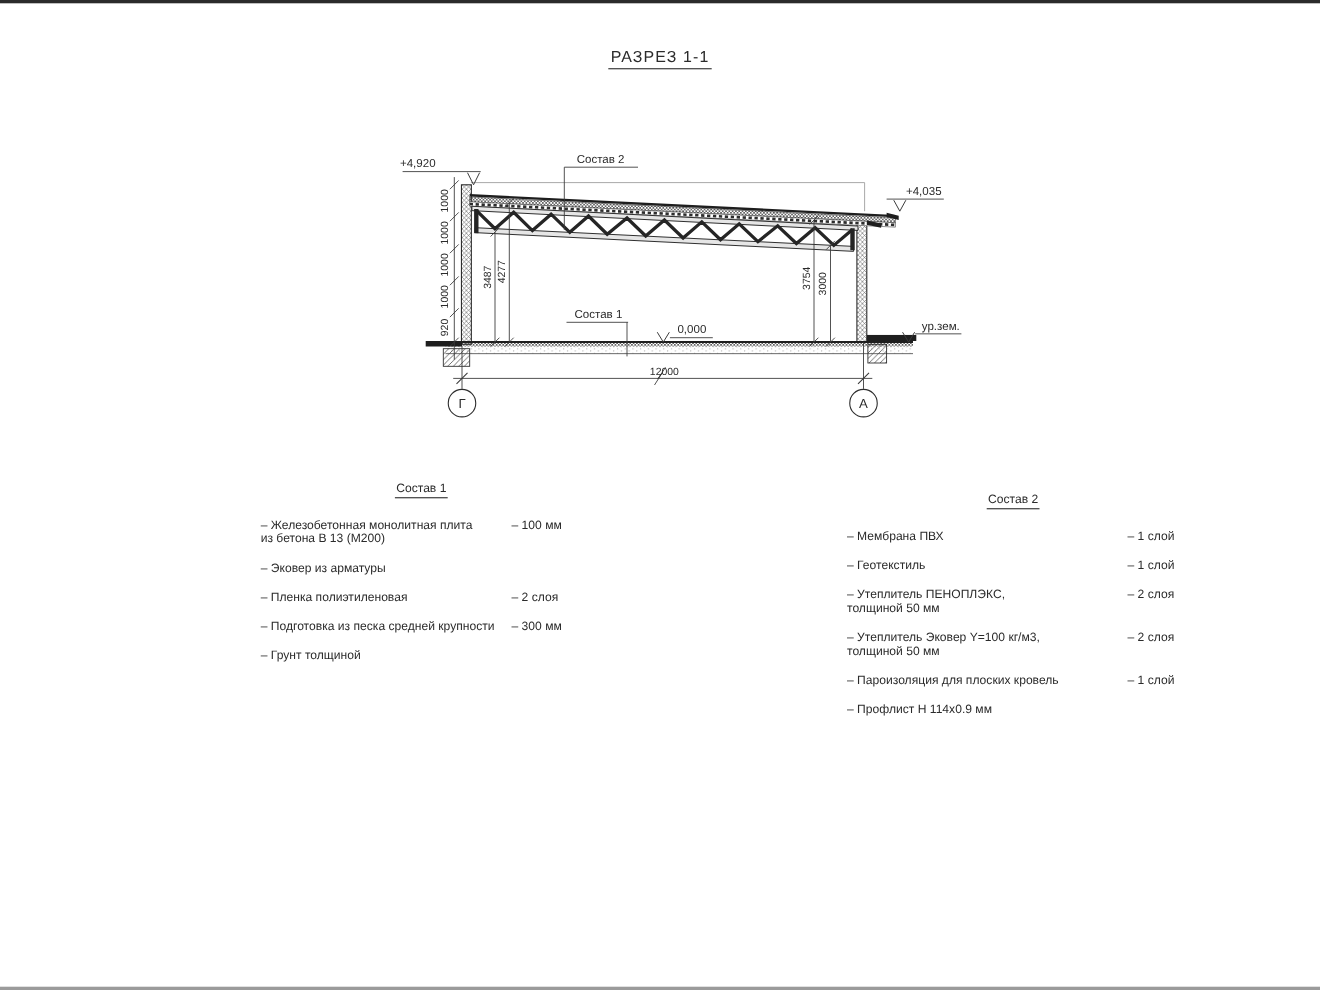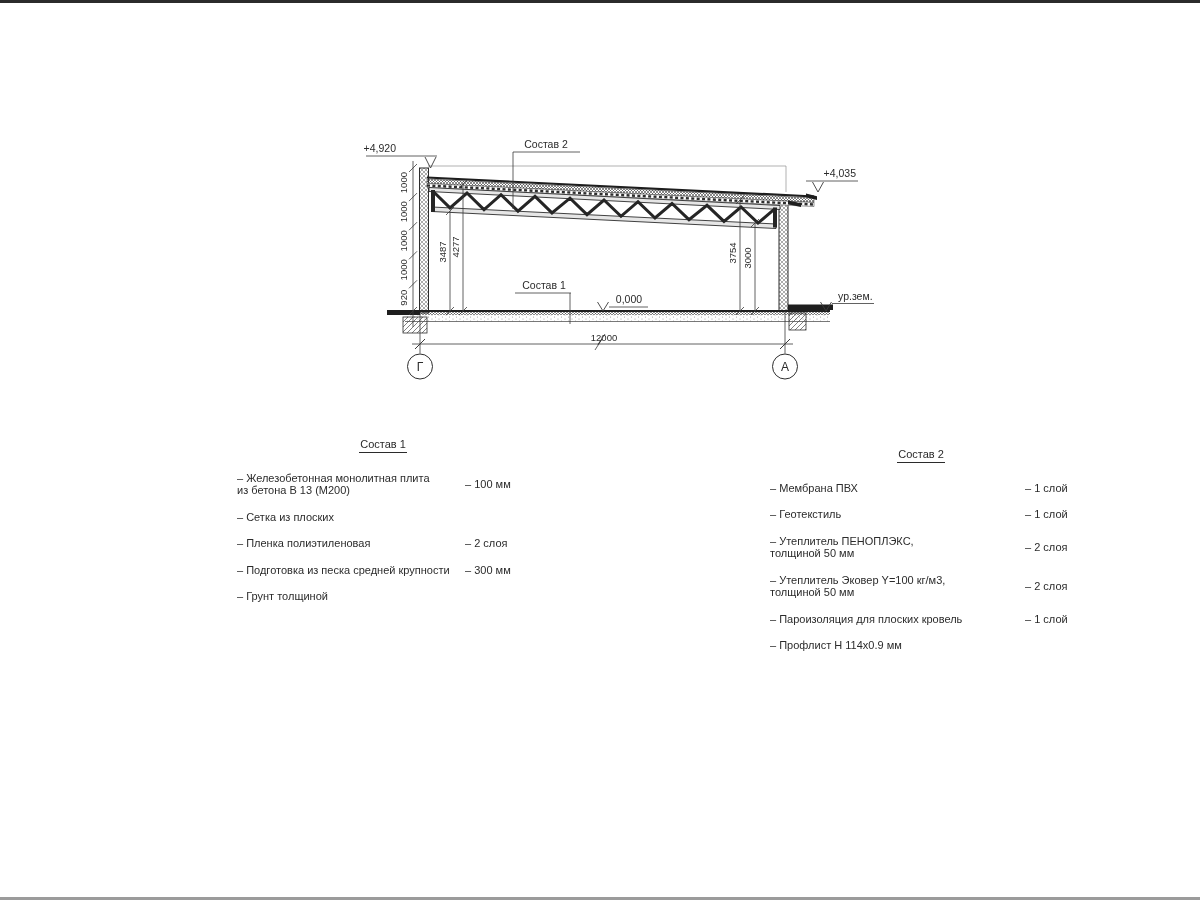--- a/index.html
+++ b/index.html
@@ -13,33 +13,36 @@
   svg{position:absolute;left:0;top:0;}
   svg text{fill:#2b2b2b;font-family:"Liberation Sans",sans-serif;}
   .dimtxt{font-size:9.5px;}
   .lbltxt{font-size:10.5px;}
   .axtxt{font-size:12px;}
   .list{position:absolute;font-size:11px;line-height:12.5px;}
   #sostav1{left:237px;top:438px;width:292px;}
   #sostav2{left:770px;top:448px;width:302px;}
   .list-title{display:block;text-align:center;margin-bottom:21px;}
   .list-title b{font-weight:normal;border-bottom:1.2px solid #2b2b2b;padding:0 1px 1.5px 1px;}
-  .row{display:flex;align-items:center;margin-bottom:14px;}
+  .row{display:flex;align-items:flex-start;margin-bottom:14px;}
   #sostav1 .nm{flex:0 0 228px;}
   #sostav2 .nm{flex:0 0 255px;}
   .l1,.l2{display:block;}
   .val{white-space:nowrap;}
 </style>
 </head>
 <body>
 
 <div id="page">
   <div id="top-edge"></div>
   <div id="bottom-edge"></div>
 
+  <div id="main-title">
+    <span>РАЗРЕЗ 1-1</span>
+  </div>
 
   <svg width="1200" height="900" viewBox="0 0 1200 900">
     <defs>
       <pattern id="wallHatch" width="4" height="4" patternUnits="userSpaceOnUse">
         <path d="M0,4 L4,0 M0,0 L4,4" stroke="#5a5a5a" stroke-width="0.5"></path>
       </pattern>
       <pattern id="roofHatch" width="3" height="3" patternUnits="userSpaceOnUse">
         <path d="M0,3 L3,0 M0,0 L3,3" stroke="#3c3c3c" stroke-width="0.6"></path>
       </pattern>
       <pattern id="diagHatch" width="5" height="5" patternUnits="userSpaceOnUse">
@@ -184,21 +187,21 @@
     <span class="list-title"><b>Состав 1</b></span>
     <div class="row">
       <div class="nm">
           <span class="l1">– Железобетонная  монолитная плита</span>
           <span class="l2">из бетона В 13 (М200)</span>
         </div>
       <span class="val">– 100 мм</span>
     </div>
     <div class="row">
       <div class="nm">
-          <span class="l1">– Сетка из плоских</span>
+          <span class="l1">– Эковер из арматуры</span>
           <span class="l2"></span>
         </div>
       <span class="val"></span>
     </div>
     <div class="row">
       <div class="nm">
           <span class="l1">– Пленка полиэтиленовая</span>
           <span class="l2"></span>
         </div>
       <span class="val">– 2 слоя</span>

